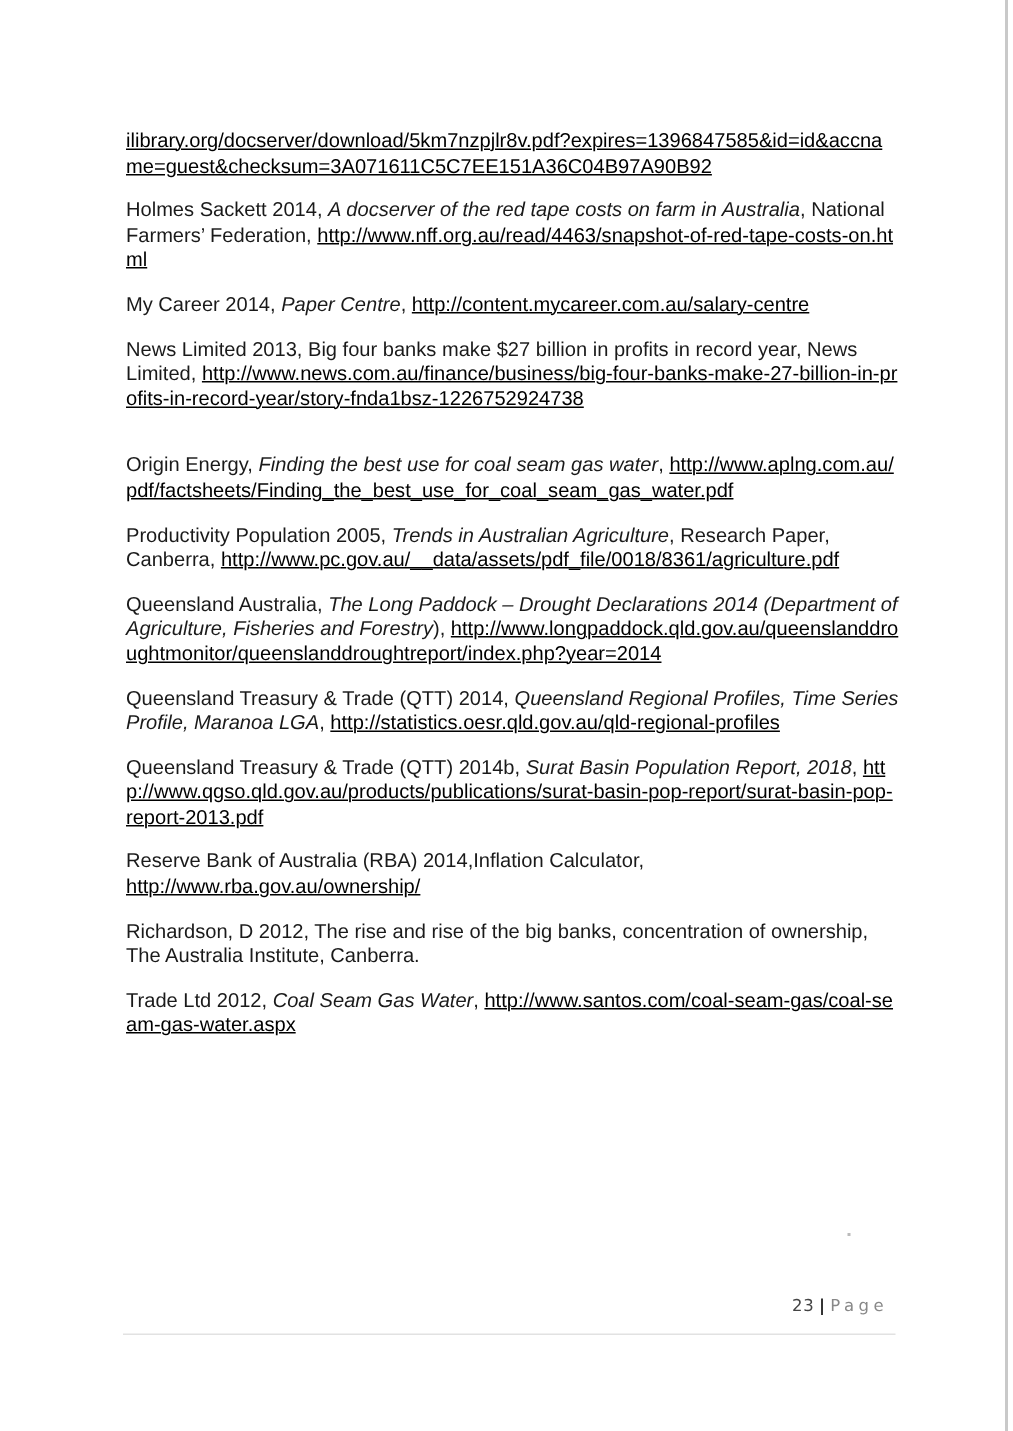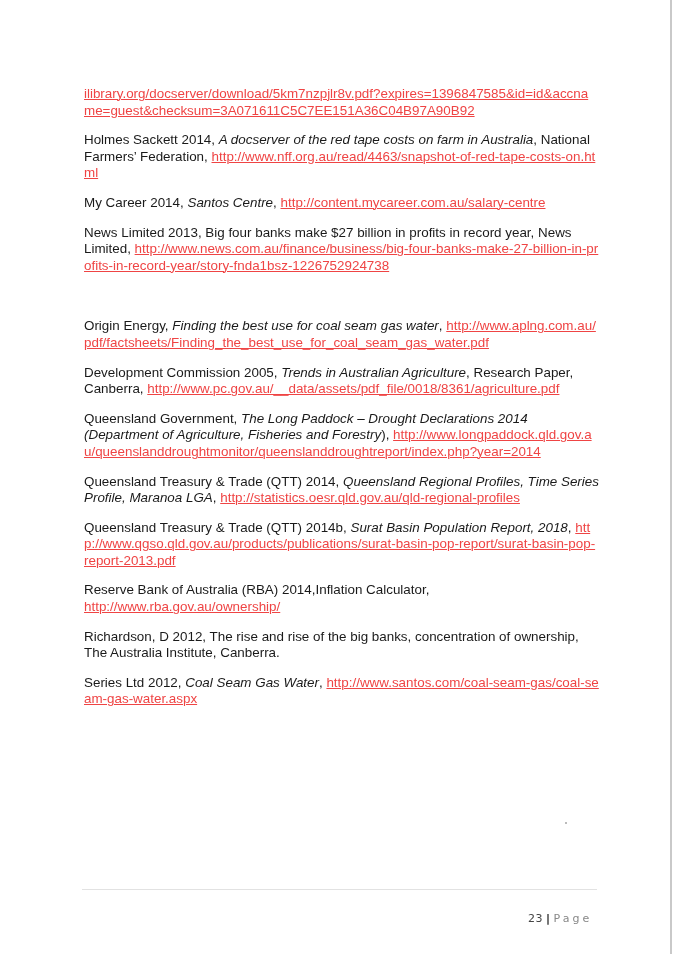--- a/index.html
+++ b/index.html
@@ -11,32 +11,32 @@
     .right-edge {
       position: absolute; left: 670px; top: 0; width: 2px; height: 954px;
       background: #c9c9c9;
     }
     .refs {
       position: absolute; left: 84px; top: 86px; width: 515px;
       font-family: "Liberation Sans", sans-serif;
       font-size: 13.4px; line-height: 16.6px; color: #1a1a1a;
     }
     .ref { margin: 0 0 13px 0; }
-    .ref.gap-before { margin-top: 44px; }
+    .ref.gap-before { margin-top: 28px; }
     .ref a {
-      color: #ef4444; text-decoration: underline; text-decoration-thickness: 1px;
+      color: #000000; text-decoration: underline; text-decoration-thickness: 1px;
       word-break: break-all;
     }
     .ref i { font-style: italic; }
     .footer-line {
       position: absolute; left: 82px; top: 889px; width: 515px; height: 1px;
       background: #e2e2e2;
     }
     .page-number {
-      position: absolute; left: 528px; top: 912px;
+      position: absolute; left: 528px; top: 864px;
       font-family: "DejaVu Sans", sans-serif; font-size: 11px; color: #444;
       letter-spacing: 0.5px;
     }
     .page-number .sep { color: #222; font-weight: bold; margin: 0 3px; }
     .page-number .word { color: #888; letter-spacing: 3px; }
     .tiny-dot {
       position: absolute; left: 565px; top: 822px; width: 2px; height: 2px; background: #bbb;
     }
   </style>
 </head>
@@ -46,48 +46,48 @@
   <div class="right-edge"></div>
 
   <div class="refs">
     <p class="ref">
       <span></span><i></i><span></span><a>ilibrary.org/docserver/download/5km7nzpjlr8v.pdf?expires=1396847585&amp;id=id&amp;accname=guest&amp;checksum=3A071611C5C7EE151A36C04B97A90B92</a>
     </p>
     <p class="ref">
       <span>Holmes Sackett 2014, </span><i>A docserver of the red tape costs on farm in Australia</i><span>, National Farmers’ Federation, </span><a>http://www.nff.org.au/read/4463/snapshot-of-red-tape-costs-on.html</a>
     </p>
     <p class="ref">
-      <span>My Career 2014, </span><i>Santos Centre</i><span>, </span><a>http://content.mycareer.com.au/salary-centre</a>
+      <span>My Career 2014, </span><i>Paper Centre</i><span>, </span><a>http://content.mycareer.com.au/salary-centre</a>
     </p>
     <p class="ref">
       <span>News Limited 2013, Big four banks make $27 billion in profits in record year, News Limited, </span><a>http://www.news.com.au/finance/business/big-four-banks-make-27-billion-in-profits-in-record-year/story-fnda1bsz-1226752924738</a>
     </p>
     <p class="ref gap-before">
       <span>Origin Energy, </span><i>Finding the best use for coal seam gas water</i><span>, </span><a>http://www.aplng.com.au/pdf/factsheets/Finding_the_best_use_for_coal_seam_gas_water.pdf</a>
     </p>
     <p class="ref">
-      <span>Development Commission 2005, </span><i>Trends in Australian Agriculture</i><span>, Research Paper, Canberra,  </span><a>http://www.pc.gov.au/__data/assets/pdf_file/0018/8361/agriculture.pdf</a>
+      <span>Productivity Population 2005, </span><i>Trends in Australian Agriculture</i><span>, Research Paper, Canberra,  </span><a>http://www.pc.gov.au/__data/assets/pdf_file/0018/8361/agriculture.pdf</a>
     </p>
     <p class="ref">
-      <span> Queensland Government, </span><i>The Long Paddock – Drought Declarations 2014 (Department of Agriculture, Fisheries and Forestry</i><span>), </span><a>http://www.longpaddock.qld.gov.au/queenslanddroughtmonitor/queenslanddroughtreport/index.php?year=2014</a>
+      <span> Queensland Australia, </span><i>The Long Paddock – Drought Declarations 2014 (Department of Agriculture, Fisheries and Forestry</i><span>), </span><a>http://www.longpaddock.qld.gov.au/queenslanddroughtmonitor/queenslanddroughtreport/index.php?year=2014</a>
     </p>
     <p class="ref">
       <span>Queensland Treasury &amp; Trade (QTT) 2014, </span><i>Queensland Regional Profiles, Time Series Profile, Maranoa LGA</i><span>, </span><a>http://statistics.oesr.qld.gov.au/qld-regional-profiles</a>
     </p>
     <p class="ref">
       <span>Queensland Treasury &amp; Trade (QTT) 2014b, </span><i>Surat Basin Population Report, 2018</i><span>, </span><a>http://www.qgso.qld.gov.au/products/publications/surat-basin-pop-report/surat-basin-pop-report-2013.pdf</a>
     </p>
     <p class="ref">
       <span>Reserve Bank of Australia (RBA) 2014,Inflation Calculator, </span><br><a>http://www.rba.gov.au/ownership/</a>
     </p>
     <p class="ref">
       <span>Richardson, D 2012, The rise and rise of the big banks, concentration of ownership, The Australia Institute, Canberra.</span>
     </p>
     <p class="ref">
-      <span>Series Ltd 2012, </span><i>Coal Seam Gas Water</i><span>, </span><a>http://www.santos.com/coal-seam-gas/coal-seam-gas-water.aspx</a>
+      <span>Trade Ltd 2012, </span><i>Coal Seam Gas Water</i><span>, </span><a>http://www.santos.com/coal-seam-gas/coal-seam-gas-water.aspx</a>
     </p>
   </div>
 
   <div class="tiny-dot"></div>
   <div class="footer-line"></div>
   <div class="page-number">
     <span>23</span><span class="sep">|</span><span class="word">Page</span>
   </div>
 </div>
 

